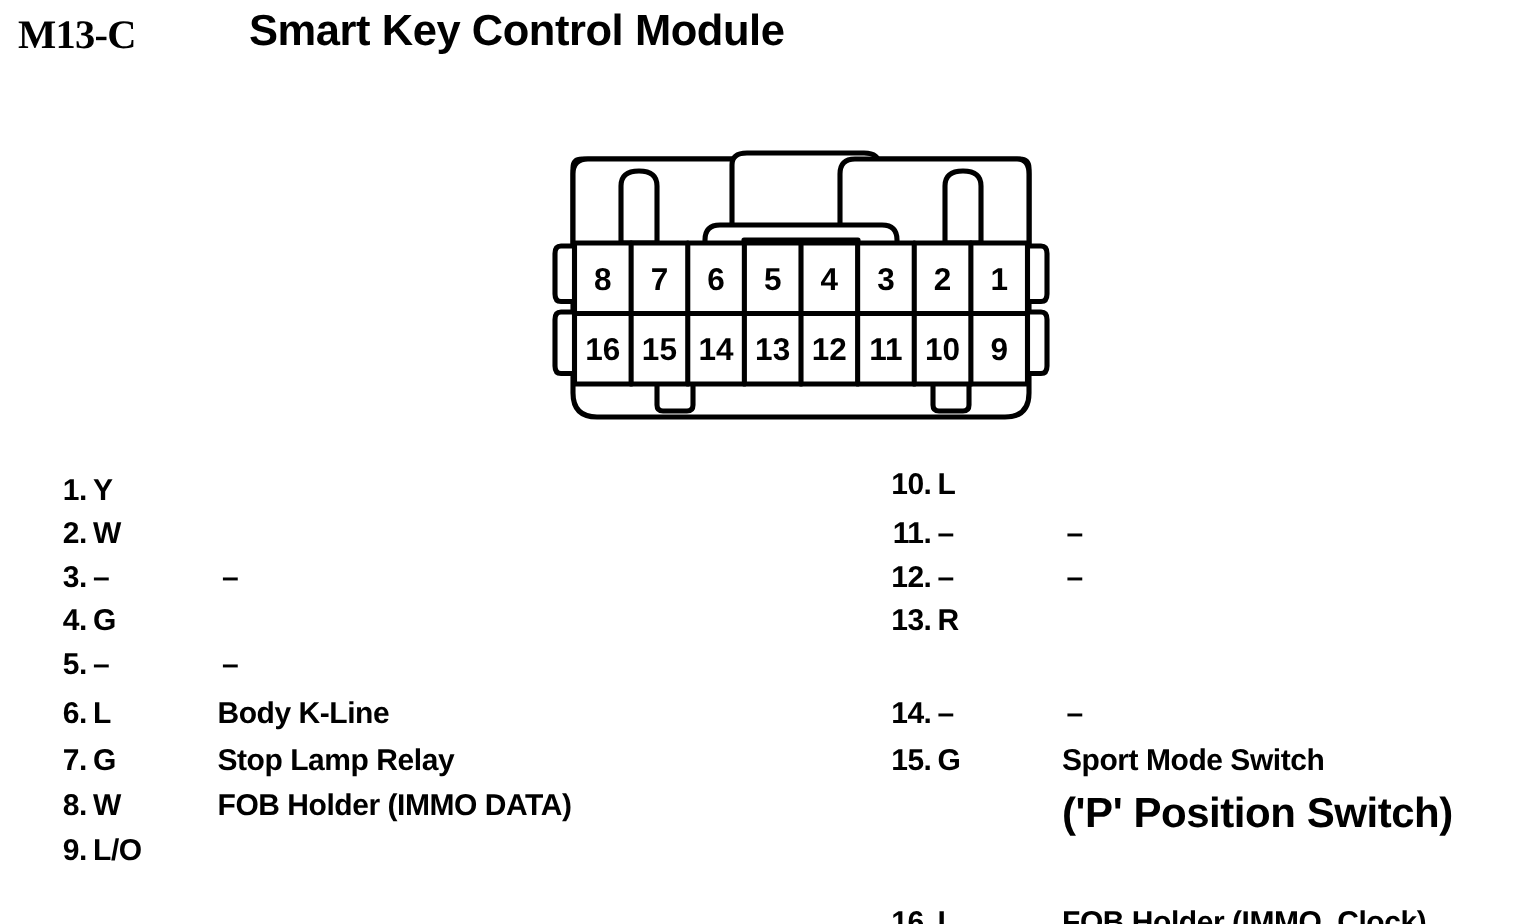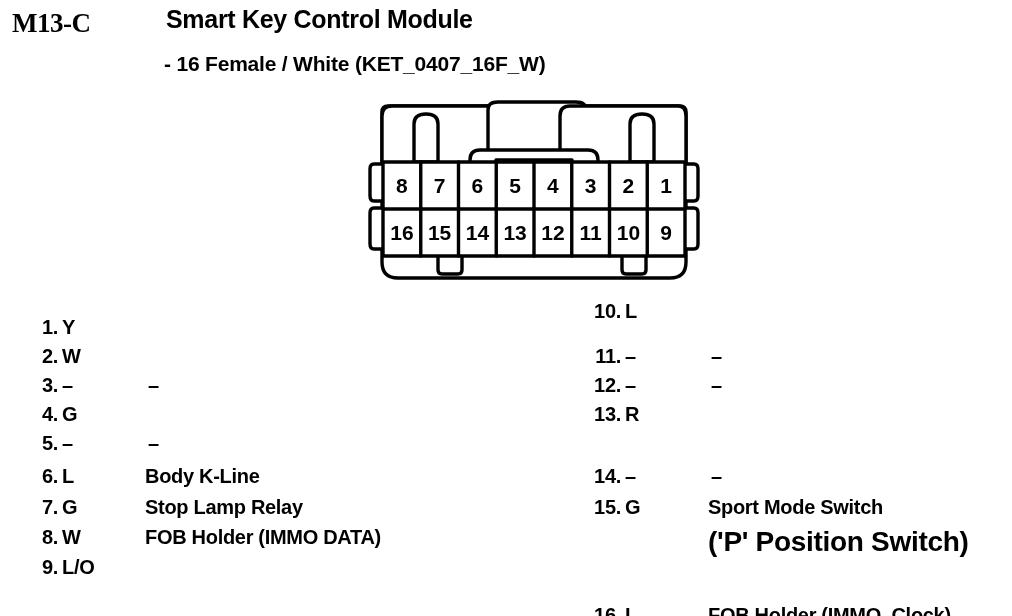--- a/index.html
+++ b/index.html
@@ -31,21 +31,21 @@
     letter-spacing: -0.5px;
     white-space: nowrap;
   }
 
   #module-title {
     position: absolute;
     left: 166px;
     top: 5px;
     font-family: "Liberation Sans", sans-serif;
     font-weight: bold;
-    font-size: 25px;
+    font-size: 29px;
     letter-spacing: -0.3px;
     white-space: nowrap;
   }
 
   #module-subtitle {
     position: absolute;
     left: 164px;
     top: 52px;
     font-family: "Liberation Sans", sans-serif;
     font-weight: bold;
@@ -121,21 +121,20 @@
     letter-spacing: -0.3px;
     white-space: nowrap;
   }
 </style>
 </head>
 <body>
 
 <div id="header-block">
   <div id="connector-code">M13-C</div>
   <div id="module-title">Smart Key Control Module</div>
-  <div id="module-subtitle">- 16 Female / White (KET_0407_16F_W)</div>
 </div>
 
 <div id="connector-diagram">
   <svg width="360" height="190" viewBox="0 0 360 190" xmlns="http://www.w3.org/2000/svg">
     <g fill="#ffffff" stroke="#000000" stroke-width="3.4" stroke-linejoin="round" stroke-linecap="round">
 
       <path d="M 22,14
                L 22,164
                Q 22,180 38,180
                L 310,180
@@ -267,21 +266,21 @@
     </div>
 
     <div class="pin-row" style="top:256px;">
       <span class="pin-number">9.</span>
       <span class="pin-wire">L/O</span>
     </div>
   </div>
 
   <div class="pin-column" id="pin-column-right">
 
-    <div class="pin-row" style="top:0;">
+    <div class="pin-row" style="top:12px;">
       <span class="pin-number">10.</span>
       <span class="pin-wire">L</span>
       <span class="pin-desc"></span>
     </div>
 
     <div class="pin-row" style="top:45px;">
       <span class="pin-number">11.</span>
       <span class="pin-wire">–</span>
       <span class="pin-desc dash-only">–</span>
     </div>

